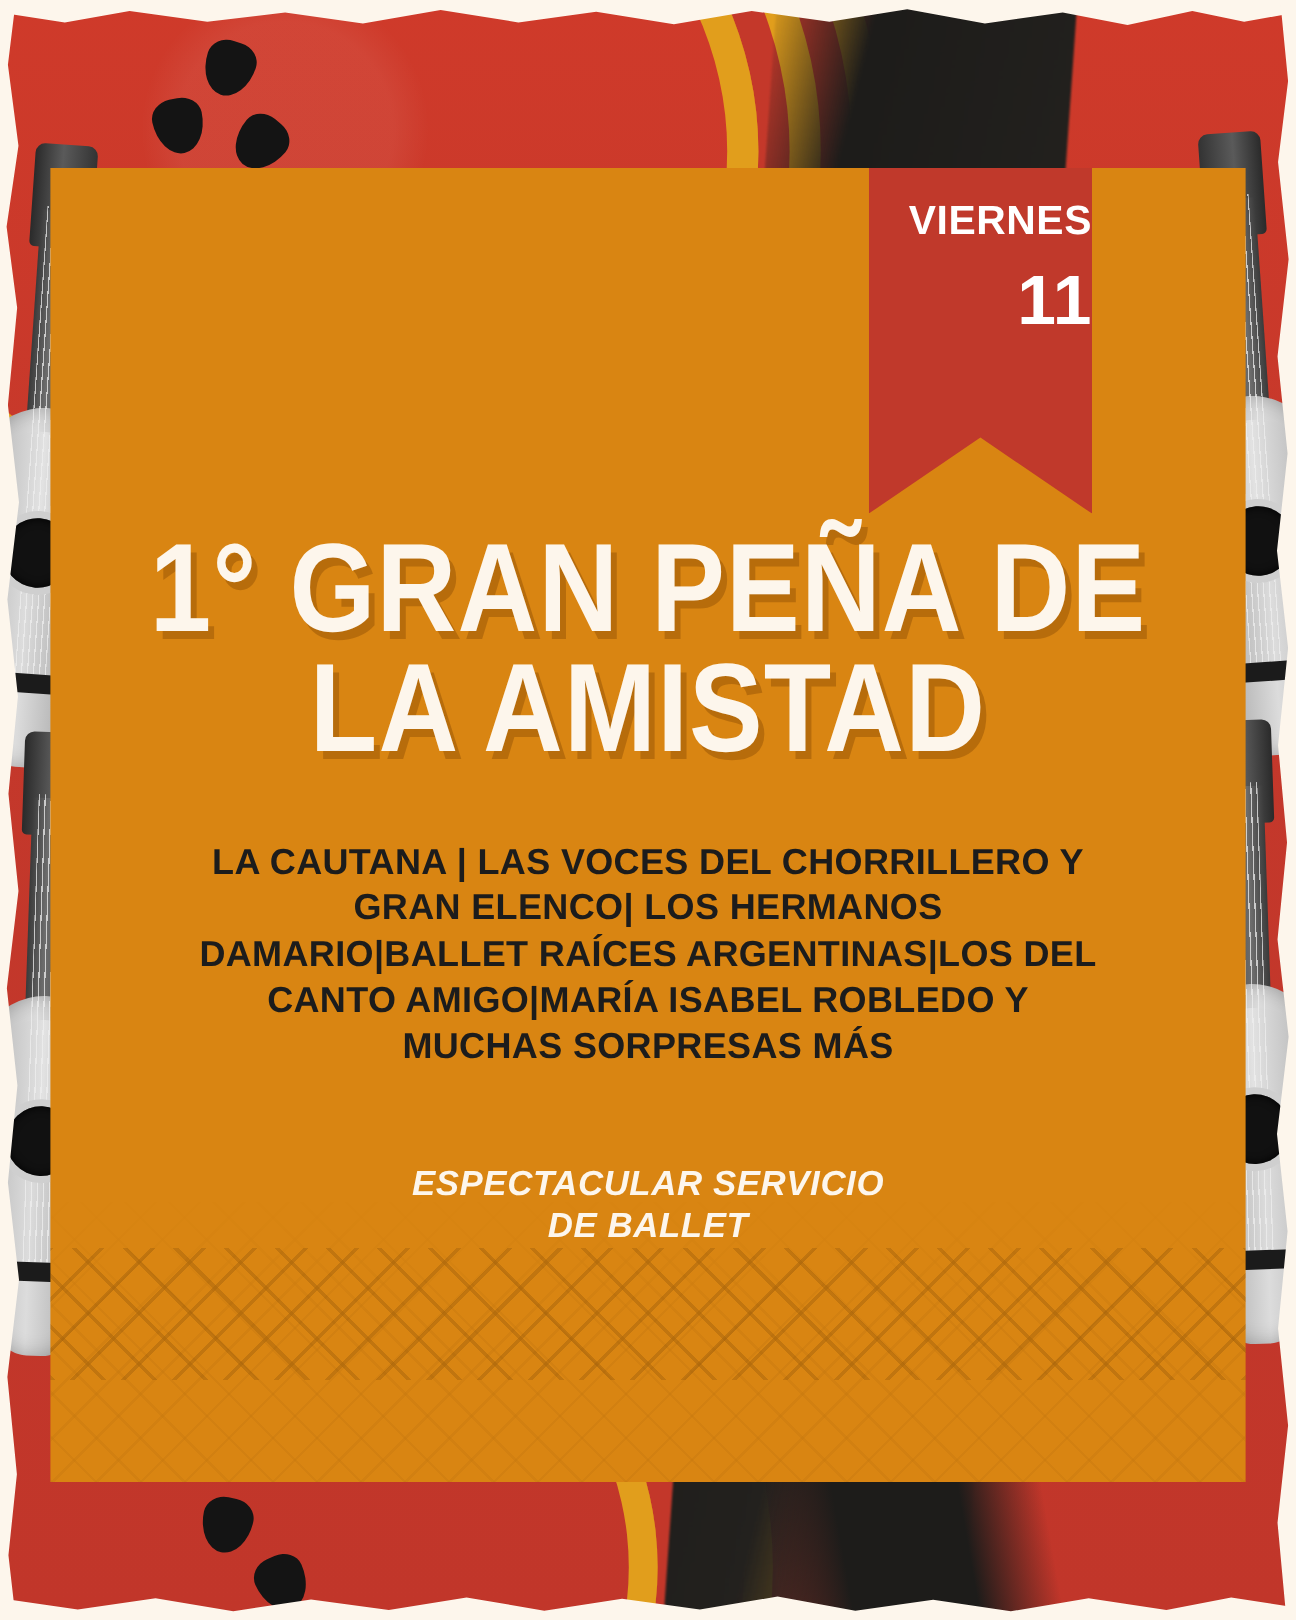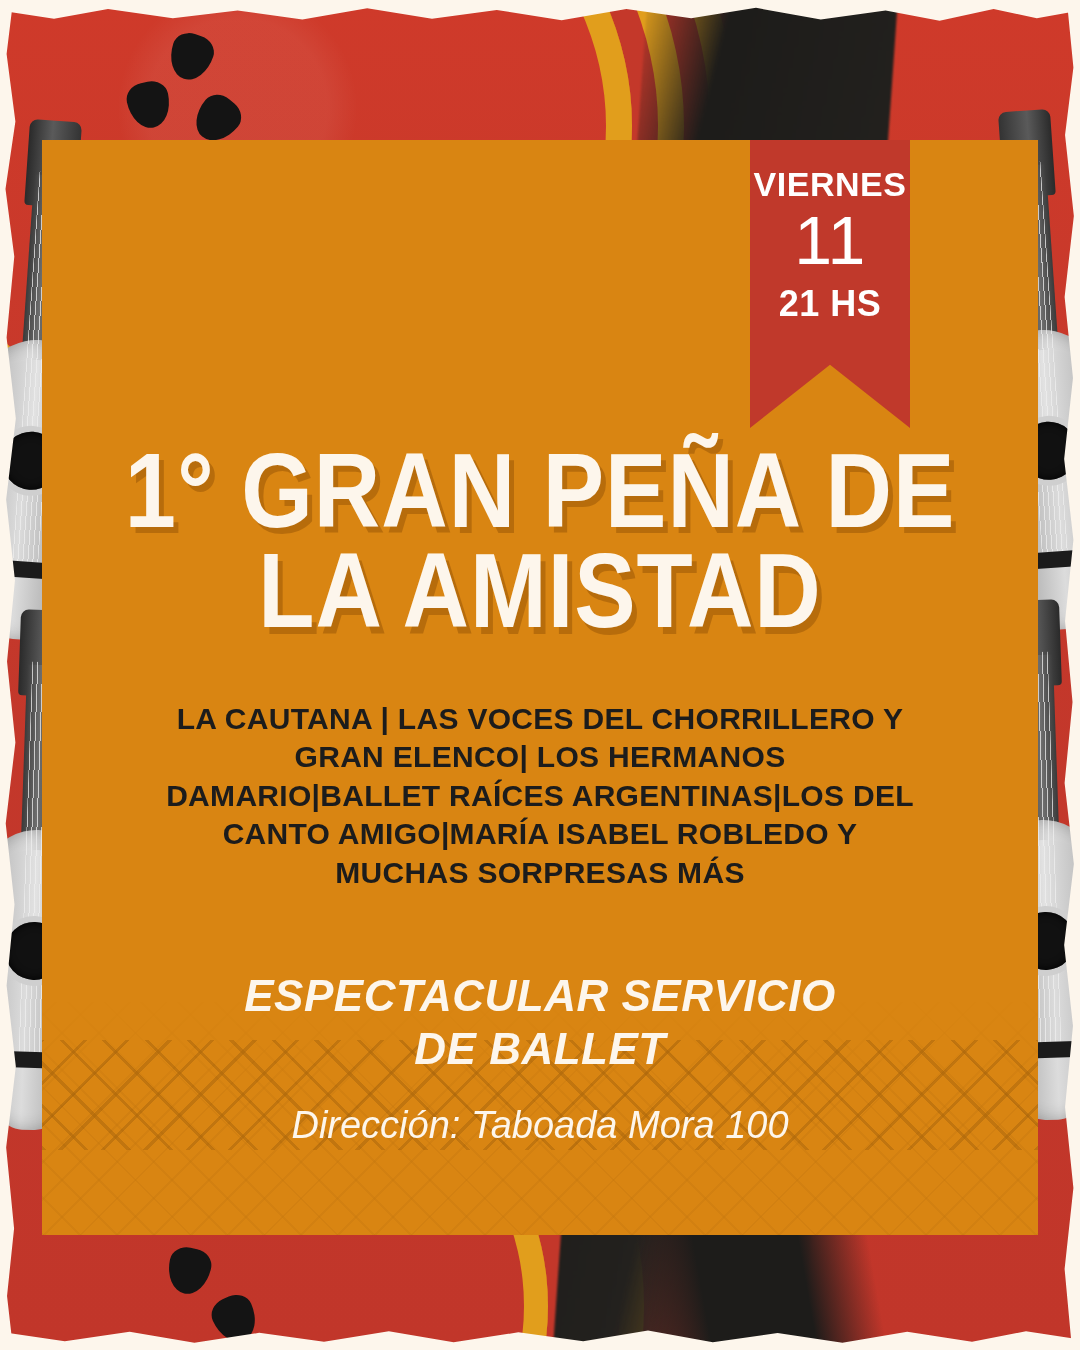--- a/index.html
+++ b/index.html
@@ -183,40 +183,40 @@
       repeating-linear-gradient(-45deg, rgba(90,50,0,.35) 0 2px, rgba(0,0,0,0) 2px 26px);
     mask-image: linear-gradient(to bottom, rgba(0,0,0,0) 78%, #000 88%, #000 100%);
     -webkit-mask-image: linear-gradient(to bottom, rgba(0,0,0,0) 78%, #000 88%, #000 100%);
   }
 
   
   .ribbon {
     position: absolute;
     right: 128px;
     top: 0;
-    width: 160px;
+    width: 186px;
     height: 288px;
     background: #c0392b;
     clip-path: polygon(0 0, 100% 0, 100% 100%, 50% 78%, 0 100%);
     color: #fff;
-    text-align: center;
+    text-align: right;
     padding-top: 26px;
     box-sizing: border-box;
     letter-spacing: .5px;
   }
   .ribbon .r-day {
     font-size: 34px;
     font-weight: 800;
     line-height: 1.1;
   }
   .ribbon .r-num {
-    font-size: 68px;
-    font-weight: 400;
+    font-size: 58px;
+    font-weight: 700;
     line-height: 1.05;
-    margin-top: 2px;
+    margin-top: 18px;
   }
   .ribbon .r-time {
     font-size: 36px;
     font-weight: 800;
     margin-top: 6px;
   }
 
   
   .headline {
     position: absolute;
@@ -249,21 +249,21 @@
 
   .cantina {
     position: absolute;
     left: 110px;
     right: 110px;
     top: 830px;
     text-align: center;
     color: #fdf6ec;
     font-weight: 800;
     font-style: italic;
-    font-size: 44px;
+    font-size: 29px;
     line-height: 1.2;
     letter-spacing: .5px;
   }
 
   .address {
     position: absolute;
     left: 90px;
     right: 90px;
     top: 960px;
     text-align: center;
@@ -346,32 +346,30 @@
   <div class="torn-left"></div>
   <div class="torn-right"></div>
 
   <div class="card">
     <div class="card-texture"></div>
     <div class="band"></div>
 
     <div class="ribbon">
       <div class="r-day">VIERNES</div>
       <div class="r-num">11</div>
-      <div class="r-time">21 HS</div>
     </div>
 
     <div class="headline">
       <div>1° GRAN PEÑA DE</div>
       <div>LA AMISTAD</div>
     </div>
 
     <div class="lineup">LA CAUTANA | LAS VOCES DEL CHORRILLERO Y GRAN ELENCO| LOS HERMANOS DAMARIO|BALLET RAÍCES ARGENTINAS|LOS DEL CANTO AMIGO|MARÍA ISABEL ROBLEDO Y MUCHAS SORPRESAS MÁS</div>
 
     <div class="cantina">
       <div>ESPECTACULAR SERVICIO</div>
       <div>DE BALLET</div>
     </div>
 
     <div class="address">
-      <div>Dirección: Taboada Mora 100</div>
     </div>
   </div>
 </div>
 
 </body></html>

